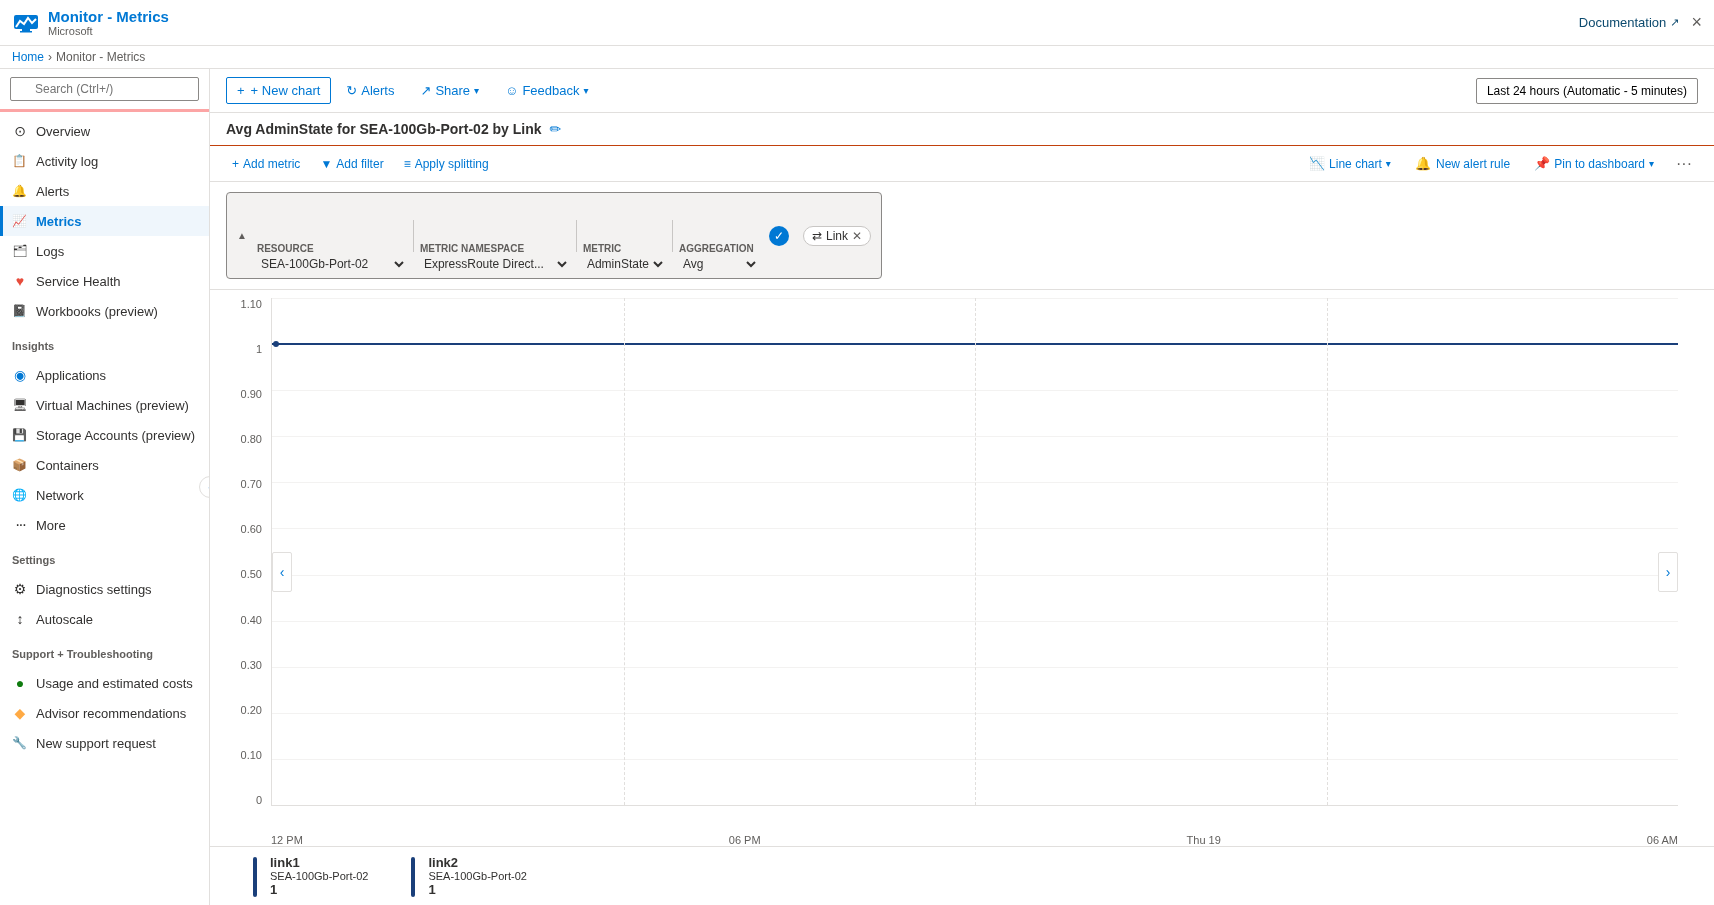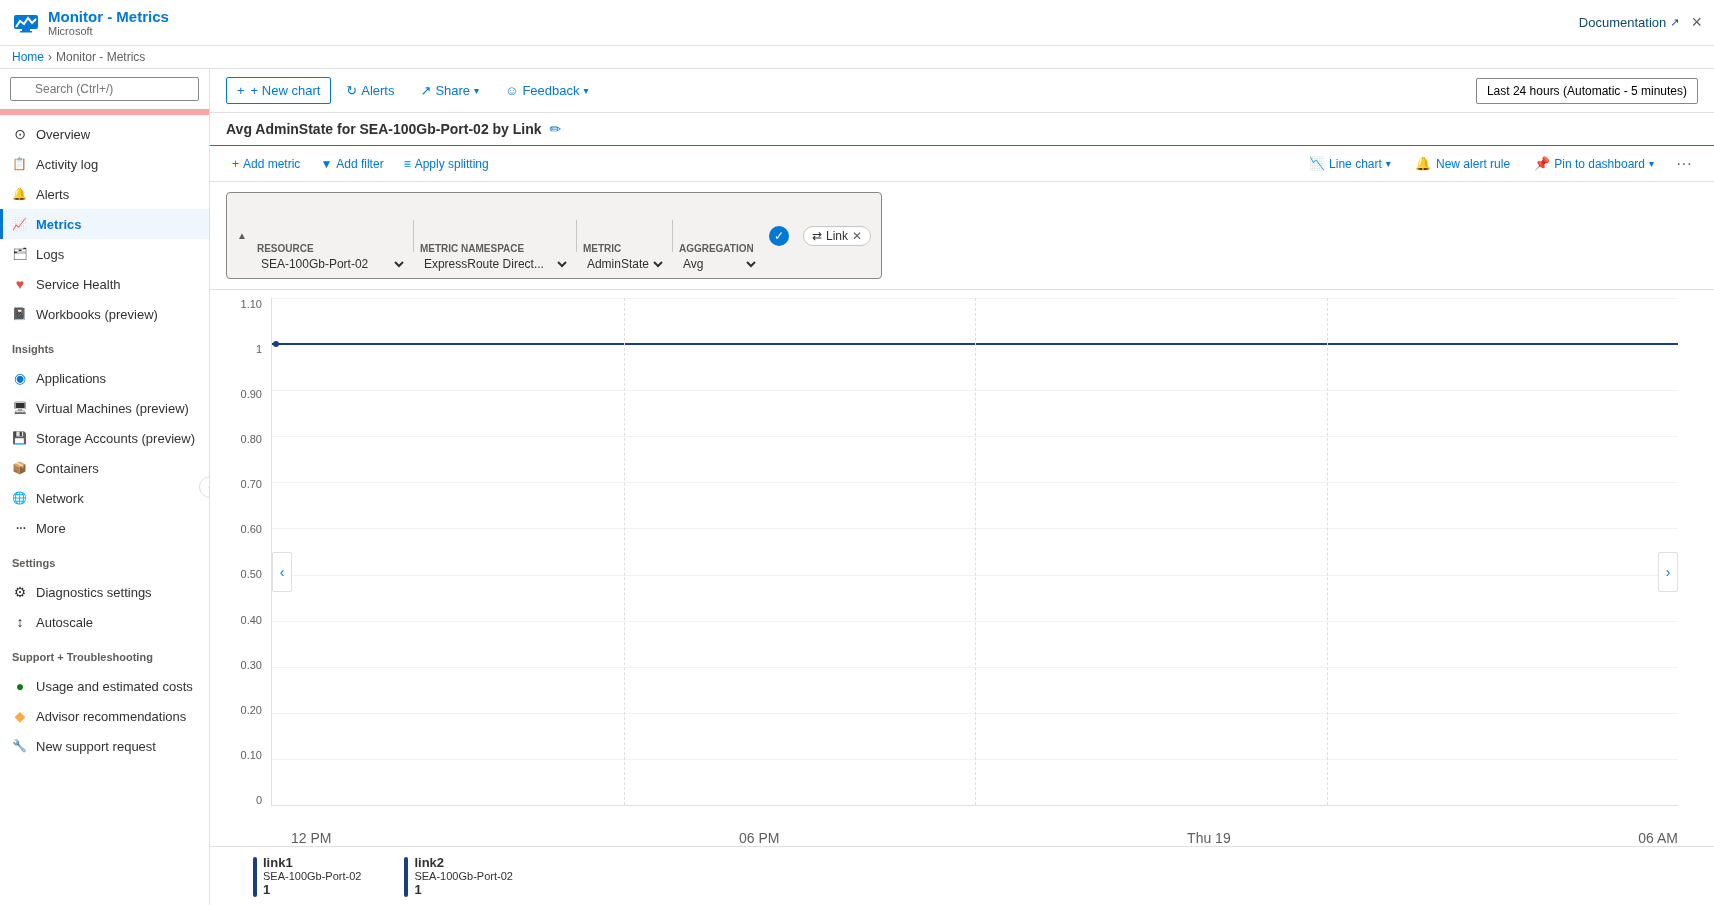--- a/index.html
+++ b/index.html
@@ -16,21 +16,21 @@
     
     .breadcrumb { background: #fff; padding: 4px 12px; font-size: 12px; color: #605e5c; border-bottom: 1px solid #e1dfdd; display: flex; align-items: center; gap: 4px; flex-shrink: 0; }
     .breadcrumb a { color: #0078d4; text-decoration: none; }
     .breadcrumb-sep { color: #605e5c; }
 
     
     .main-layout { display: flex; flex: 1; overflow: hidden; }
 
     
     .sidebar { width: 210px; background: #fff; border-right: 1px solid #e1dfdd; display: flex; flex-direction: column; overflow-y: auto; flex-shrink: 0; }
-    .sidebar-search { padding: 8px 10px; border-bottom: 6px solid #fca5a5; }
+    .sidebar-search { padding: 8px 10px; border-bottom: 3px solid #fca5a5; }
     .sidebar-search input { width: 100%; border: 1px solid #8a8886; border-radius: 2px; padding: 4px 8px; font-size: 12px; color: #323130; }
     .sidebar-section { padding: 4px 0; }
     .sidebar-item { display: flex; align-items: center; gap: 8px; padding: 7px 12px; cursor: pointer; font-size: 13px; color: #323130; white-space: nowrap; }
     .sidebar-item.active { background: #eff6fc; color: #0078d4; font-weight: 600; border-left: 3px solid #0078d4; padding-left: 9px; }
     .sidebar-icon { width: 16px; height: 16px; display: inline-flex; align-items: center; justify-content: center; font-size: 14px; flex-shrink: 0; }
     .sidebar-section-label { font-size: 11px; font-weight: 600; color: #605e5c; padding: 10px 12px 4px; text-transform: none; }
 
     
     .content { flex: 1; display: flex; flex-direction: column; overflow: hidden; background: #fff; position: relative; }
 
@@ -68,28 +68,28 @@
     .link-tag-x { cursor: pointer; color: #605e5c; font-size: 12px; }
 
     
     .chart-area { flex: 1; display: flex; flex-direction: column; overflow: hidden; position: relative; padding: 0 16px; }
     .chart-canvas { flex: 1; position: relative; margin-top: 8px; }
     .y-axis { position: absolute; left: 0; top: 0; bottom: 40px; width: 40px; display: flex; flex-direction: column; justify-content: space-between; align-items: flex-end; padding: 0 4px 0 0; }
     .y-label { font-size: 11px; color: #605e5c; }
     .chart-plot { position: absolute; left: 45px; right: 20px; top: 0; bottom: 40px; border-left: 1px solid #e1dfdd; border-bottom: 1px solid #e1dfdd; overflow: hidden; }
     .grid-line { position: absolute; left: 0; right: 0; border-top: 1px solid #f3f2f1; }
     .x-axis { position: absolute; bottom: 0; left: 45px; right: 20px; display: flex; justify-content: space-between; align-items: flex-start; padding-top: 4px; }
-    .x-label { font-size: 14px; color: #605e5c; margin-left: 20px; }
+    .x-label { font-size: 11px; color: #605e5c; }
     .nav-arrow { position: absolute; top: 50%; transform: translateY(-50%); background: #fff; border: 1px solid #e1dfdd; border-radius: 2px; width: 20px; height: 40px; display: flex; align-items: center; justify-content: center; cursor: pointer; font-size: 14px; color: #0078d4; z-index: 10; }
     .nav-arrow-left { left: 0; }
     .nav-arrow-right { right: 0; }
 
     
     .chart-legend { padding: 8px 16px; border-top: 1px solid #e1dfdd; display: flex; gap: 16px; flex-shrink: 0; }
-    .legend-item { display: flex; align-items: flex-start; gap: 6px; padding-left: 27px; }
+    .legend-item { display: flex; align-items: flex-start; gap: 13px; padding-left: 27px; }
     .legend-color { width: 12px; height: 12px; border-radius: 1px; margin-top: 2px; }
     .legend-text { font-size: 11px; color: #323130; }
     .legend-name { font-weight: 600; }
     .legend-value { font-size: 13px; font-weight: 600; color: #323130; }
 
     
     svg.chart-svg { position: absolute; left: 0; top: 0; width: 100%; height: 100%; overflow: visible; }
   </style>
 </head>
 <body>

